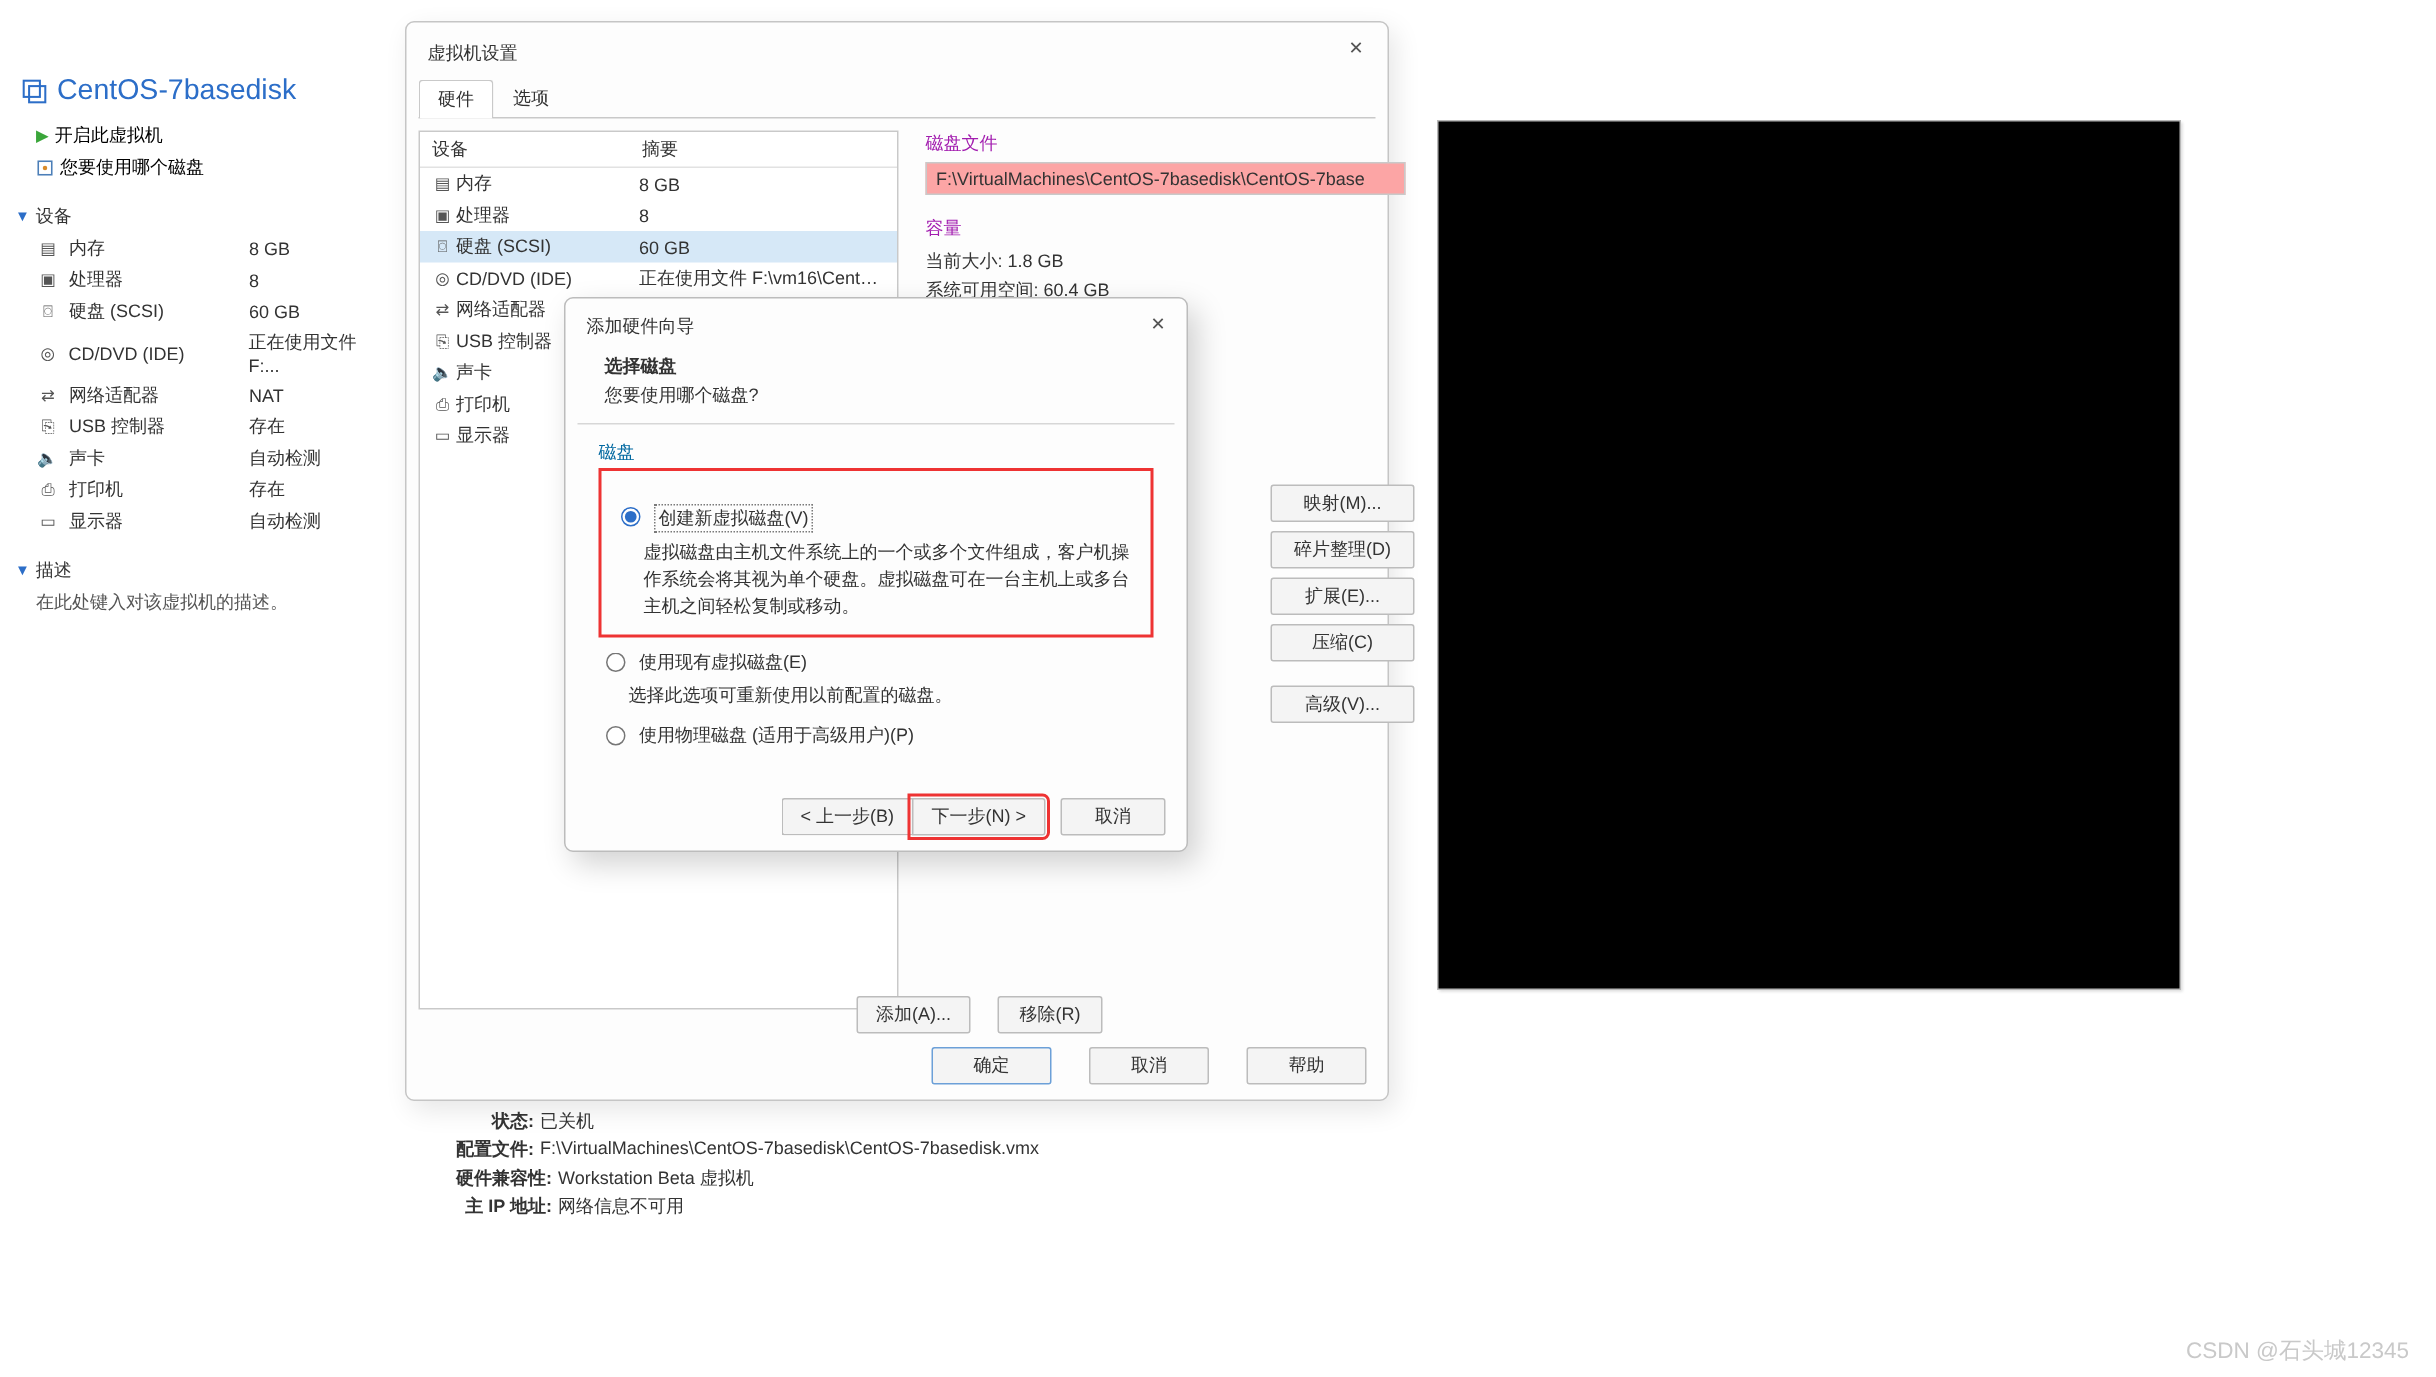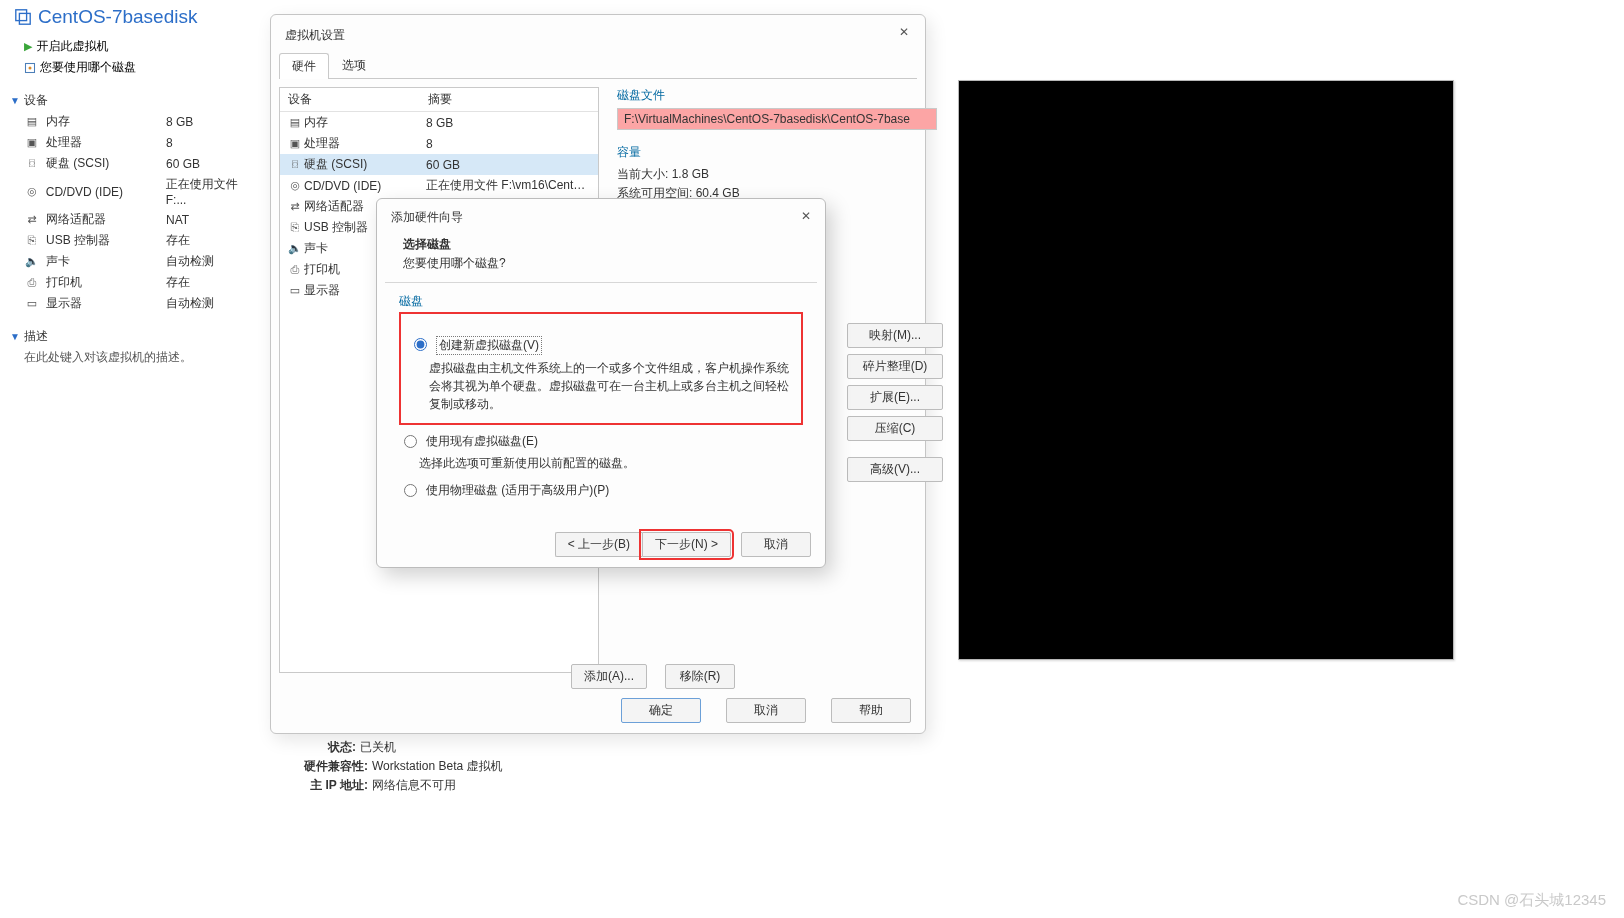--- a/index.html
+++ b/index.html
@@ -1,20 +1,20 @@
 <!DOCTYPE html>
 <html><head>
 <meta charset="utf-8">
 <style>
   * { box-sizing: border-box; font-family: "Microsoft YaHei", "Segoe UI", Arial, sans-serif; }
   html,body { margin:0; padding:0; width:1624px; height:918px; background:#fff; color:#333; font-size:12px; overflow:hidden; position:relative; }
 
   
   .sidebar { position:absolute; left:10px; top:2px; width:250px; }
-  .vm-title { display:flex; align-items:center; gap:6px; font-size:19px; color:#2c6ec8; padding:4px 0 8px 4px; }
+  .vm-title { display:flex; align-items:center; gap:6px; font-size:19px; color:#2c6ec8; padding:4px 0 8px 4px;margin-top:44px; }
   .vm-title .ic { width:18px; height:18px; }
   .actions { padding-left:14px; margin-bottom:14px; }
   .action { display:flex; align-items:center; gap:4px; color:#000; padding:2px 0; }
   .action .tri { color:#3aa63a; font-size:11px; }
   .action .wr { width:12px; height:12px; }
 
   .section-hdr { display:flex; align-items:center; gap:4px; color:#333; font-weight:400; margin:4px 0 2px 0;}
   .section-hdr .caret { color:#2c6ec8; font-size:10px; }
   .devlist { width:100%; }
   .devrow { display:flex; align-items:center; padding:2px 0 2px 14px; }
@@ -39,32 +39,32 @@
   .hw-left { width:320px; border:1px solid #c9c9c9; background:#fff; }
   .hw-head { display:flex; padding:3px 8px; color:#333; border-bottom:1px solid #e2e2e2;}
   .hw-head .c1 { flex:0 0 140px;}
   .hw-row { display:flex; align-items:center; padding:2px 6px; }
   .hw-row.sel { background:#d6e8f7;}
   .hw-row .ic { width:18px; text-align:center; color:#555; font-size:11px;}
   .hw-row .c1 { flex:0 0 122px;}
   .hw-row .c2 { color:#333; white-space:nowrap; overflow:hidden; text-overflow:ellipsis; flex:1;}
 
   .hw-right { flex:1; padding:0 6px; position:relative;}
-  .group-lbl { color:#0369a1; margin-bottom:4px;}
+  .group-lbl { color:#a21caf; margin-bottom:4px;}
   .path-box { border:1px solid #c9c9c9; background:#fca5a5; padding:3px 6px; margin-bottom:14px; width:320px;}
   .cap-row { padding:1px 0;}
   .btn-col { position:absolute; right:0; top:236px; display:flex; flex-direction:column; gap:6px;}
   .btn { background:#f4f4f4; border:1px solid #bcbcbc; border-radius:2px; padding:3px 12px; min-width:70px; text-align:center; }
   .btn.wide { min-width:96px;}
 
   .add-remove { position:absolute; left:300px; bottom:44px; display:flex; gap:18px;}
   .dlg-footer { position:absolute; right:14px; bottom:10px; display:flex; gap:25px;}
 
   
-  .dlg-wiz { position:absolute; left:376px; top:198px; width:450px; height:370px; background:#fdfdfd; border:1px solid #bcbcbc; border-radius:6px; box-shadow:6px 8px 20px rgba(0,0,0,.18); z-index:10;}
+  .dlg-wiz { position:absolute; left:376px; top:198px; width:416px; height:370px; background:#fdfdfd; border:1px solid #bcbcbc; border-radius:6px; box-shadow:6px 8px 20px rgba(0,0,0,.18); z-index:10;}
   .wiz-title { padding:10px 14px 6px 14px; position:relative; font-size:12px;}
   .wiz-title .dlg-close { top:6px; right:6px;}
   .wiz-head { padding:4px 26px 10px 26px;}
   .wiz-head .h1 { font-weight:700; margin-bottom:2px;}
   .wiz-sep { height:1px; background:#d7d7d7; margin:0 8px;}
 
   .wiz-body { padding:10px 22px 4px 22px; }
   .wiz-grp { color:#0369a1; margin-bottom:4px;}
   .opt { display:flex; align-items:flex-start; gap:6px; padding:2px 0;}
   .opt input { margin-top:2px; accent-color:#2c6ec8;}
@@ -316,20 +316,24 @@
     <div class="btn">取消</div>
   </div>
 </div>
 
 <div class="vm-status">
   <div class="row">
       <span class="k">状态:</span>
       <span>已关机</span>
     </div>
   <div class="row">
+      <span class="k">配置文件:</span>
+      <span>F:\VirtualMachines\CentOS-7basedisk\CentOS-7basedisk.vmx</span>
+    </div>
+  <div class="row">
       <span class="k" style="min-width:78px">硬件兼容性:</span>
       <span>Workstation Beta 虚拟机</span>
     </div>
   <div class="row">
       <span class="k" style="min-width:78px">主 IP 地址:</span>
       <span>网络信息不可用</span>
     </div>
 </div>
 
 <div class="watermark">CSDN @石头城12345</div>

